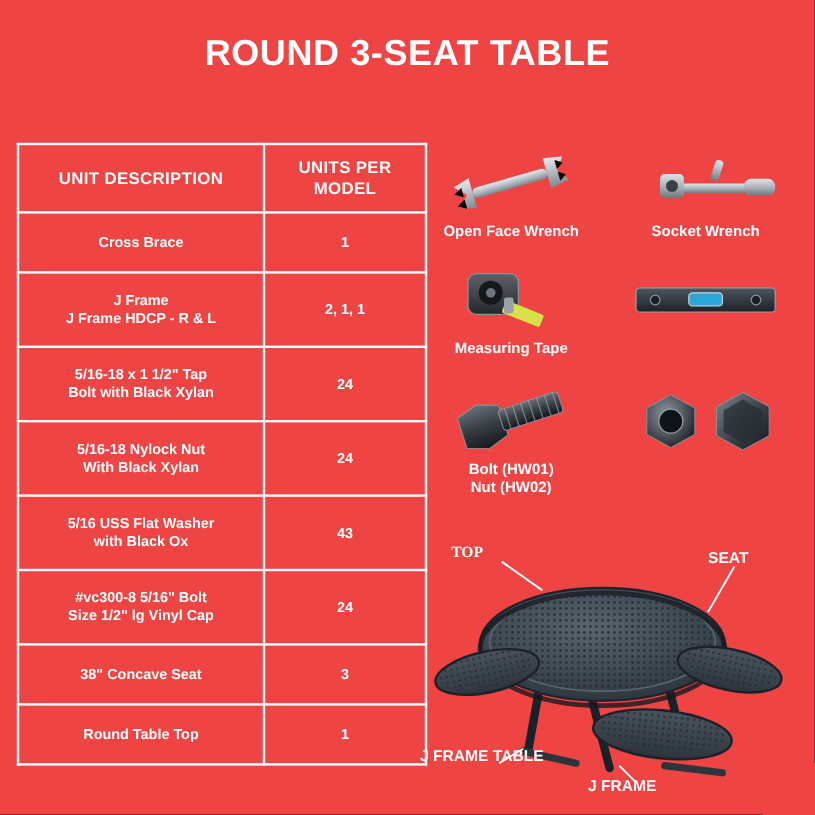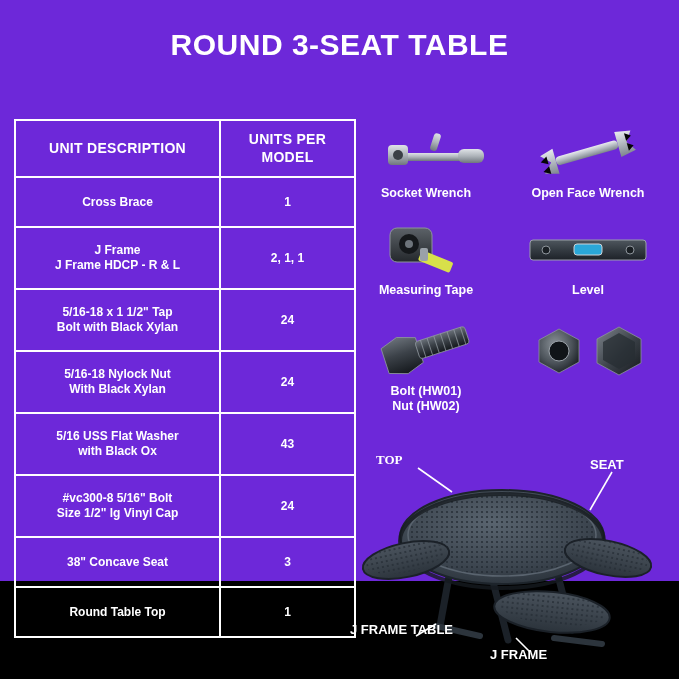--- a/index.html
+++ b/index.html
@@ -10,22 +10,22 @@
   body {
     width: 679px;
     height: 679px;
     overflow: hidden;
     font-family: "Liberation Sans", sans-serif;
     color: #ffffff;
   }
   .page {
     position: relative;
     width: 679px;
-    height: 581px;
-    background: #6d28d9;
+    height: 679px;
+    background: #ef4444;
   }
   
   .title-block {
     position: absolute;
     top: 28px;
     left: 0;
     width: 679px;
     text-align: center;
   }
   .main-title {
@@ -168,39 +168,20 @@
       <tr class="row-h-1">
         <td>Round Table Top</td>
         <td>1</td>
       </tr>
     </tbody>
   </table>
 
   <div class="tools">
 
     <div class="tool-row">
-      <div class="tool-cell">
-        <div class="tool-art">
-          <svg width="128" height="52" viewBox="0 0 128 52">
-            <defs>
-              <linearGradient id="mg2" x1="0" y1="0" x2="0" y2="1">
-                <stop offset="0%" stop-color="#dfe3e7"></stop>
-                <stop offset="50%" stop-color="#aeb4ba"></stop>
-                <stop offset="100%" stop-color="#6f767d"></stop>
-              </linearGradient>
-            </defs>
-            <rect x="70" y="6" width="7" height="18" rx="3" fill="url(#mg2)" transform="rotate(18 73 15)"></rect>
-            <rect x="34" y="26" width="84" height="8" rx="4" fill="url(#mg2)"></rect>
-            <rect x="26" y="18" width="20" height="20" rx="4" fill="url(#mg2)"></rect>
-            <circle cx="36" cy="28" r="5" fill="#3a4046"></circle>
-            <rect x="96" y="22" width="26" height="14" rx="6" fill="url(#mg2)"></rect>
-          </svg>
-        </div>
-        <div class="tool-label">Socket Wrench</div>
-      </div>
       <div class="tool-cell">
         <div class="tool-art">
           <svg width="118" height="48" viewBox="0 0 118 48">
             <defs>
               <linearGradient id="mg1" x1="0" y1="0" x2="0" y2="1">
                 <stop offset="0%" stop-color="#e9ecef"></stop>
                 <stop offset="45%" stop-color="#b9bfc6"></stop>
                 <stop offset="100%" stop-color="#7d858d"></stop>
               </linearGradient>
             </defs>
@@ -210,20 +191,39 @@
               <path d="M18 16 l-7 4 l7 4 z" fill="#050505"></path>
               <path d="M18 26 l-7 4 l7 4 z" fill="#050505"></path>
               <path d="M90 11 l16 3 l-7 10 l7 10 l-16 3 z" fill="url(#mg1)"></path>
               <path d="M99 15 l6 4 l-6 4 z" fill="#050505"></path>
               <path d="M99 25 l6 4 l-6 4 z" fill="#050505"></path>
             </g>
           </svg>
         </div>
         <div class="tool-label">Open Face Wrench</div>
       </div>
+      <div class="tool-cell">
+        <div class="tool-art">
+          <svg width="128" height="52" viewBox="0 0 128 52">
+            <defs>
+              <linearGradient id="mg2" x1="0" y1="0" x2="0" y2="1">
+                <stop offset="0%" stop-color="#dfe3e7"></stop>
+                <stop offset="50%" stop-color="#aeb4ba"></stop>
+                <stop offset="100%" stop-color="#6f767d"></stop>
+              </linearGradient>
+            </defs>
+            <rect x="70" y="6" width="7" height="18" rx="3" fill="url(#mg2)" transform="rotate(18 73 15)"></rect>
+            <rect x="34" y="26" width="84" height="8" rx="4" fill="url(#mg2)"></rect>
+            <rect x="26" y="18" width="20" height="20" rx="4" fill="url(#mg2)"></rect>
+            <circle cx="36" cy="28" r="5" fill="#3a4046"></circle>
+            <rect x="96" y="22" width="26" height="14" rx="6" fill="url(#mg2)"></rect>
+          </svg>
+        </div>
+        <div class="tool-label">Socket Wrench</div>
+      </div>
     </div>
 
     <div class="tool-row" style="margin-top:18px;">
       <div class="tool-cell">
         <div class="tool-art">
           <svg width="100" height="60" viewBox="0 0 100 60">
             <defs>
               <linearGradient id="tg1" x1="0" y1="0" x2="0" y2="1">
                 <stop offset="0%" stop-color="#5c6268"></stop>
                 <stop offset="100%" stop-color="#24282c"></stop>
@@ -247,21 +247,20 @@
                 <stop offset="50%" stop-color="#343b42"></stop>
                 <stop offset="100%" stop-color="#1d2228"></stop>
               </linearGradient>
             </defs>
             <rect x="6" y="12" width="116" height="20" rx="3" fill="url(#lg1)" stroke="#9aa1a8" stroke-width="1"></rect>
             <rect x="50" y="16" width="28" height="11" rx="3" fill="#2aa7d8" stroke="#cdd3d8" stroke-width="1"></rect>
             <circle cx="22" cy="22" r="4" fill="#1a1f24" stroke="#8d949b" stroke-width="1"></circle>
             <circle cx="106" cy="22" r="4" fill="#1a1f24" stroke="#8d949b" stroke-width="1"></circle>
           </svg>
         </div>
-        <div class="tool-label">Level</div>
       </div>
     </div>
 
     <div class="tool-row" style="margin-top:22px;">
       <div class="tool-cell">
         <div class="tool-art">
           <svg width="120" height="56" viewBox="0 0 120 56">
             <defs>
               <linearGradient id="bg1" x1="0" y1="0" x2="0" y2="1">
                 <stop offset="0%" stop-color="#6a7179"></stop>

